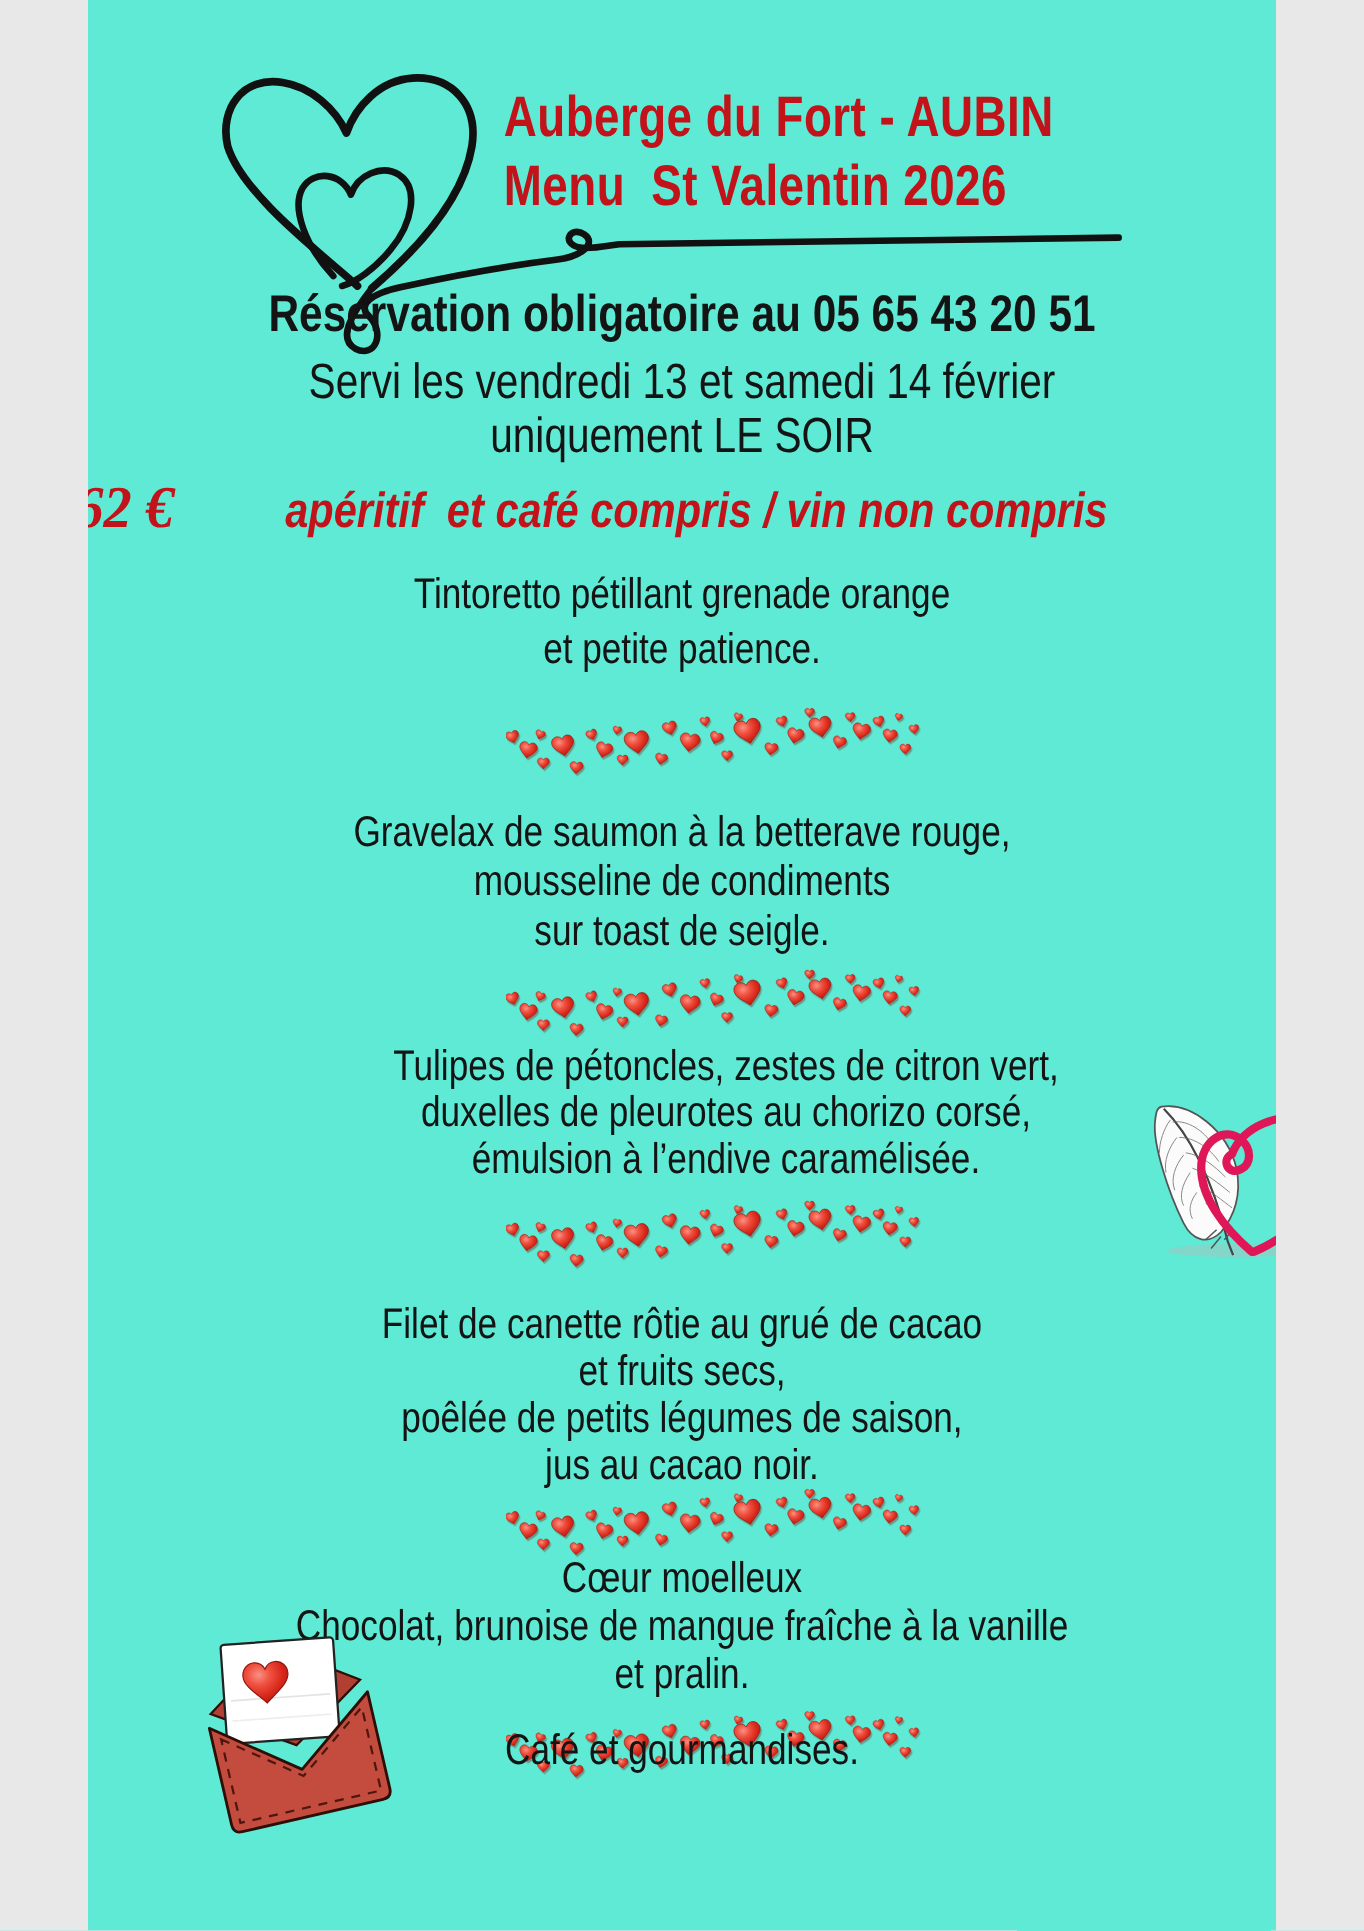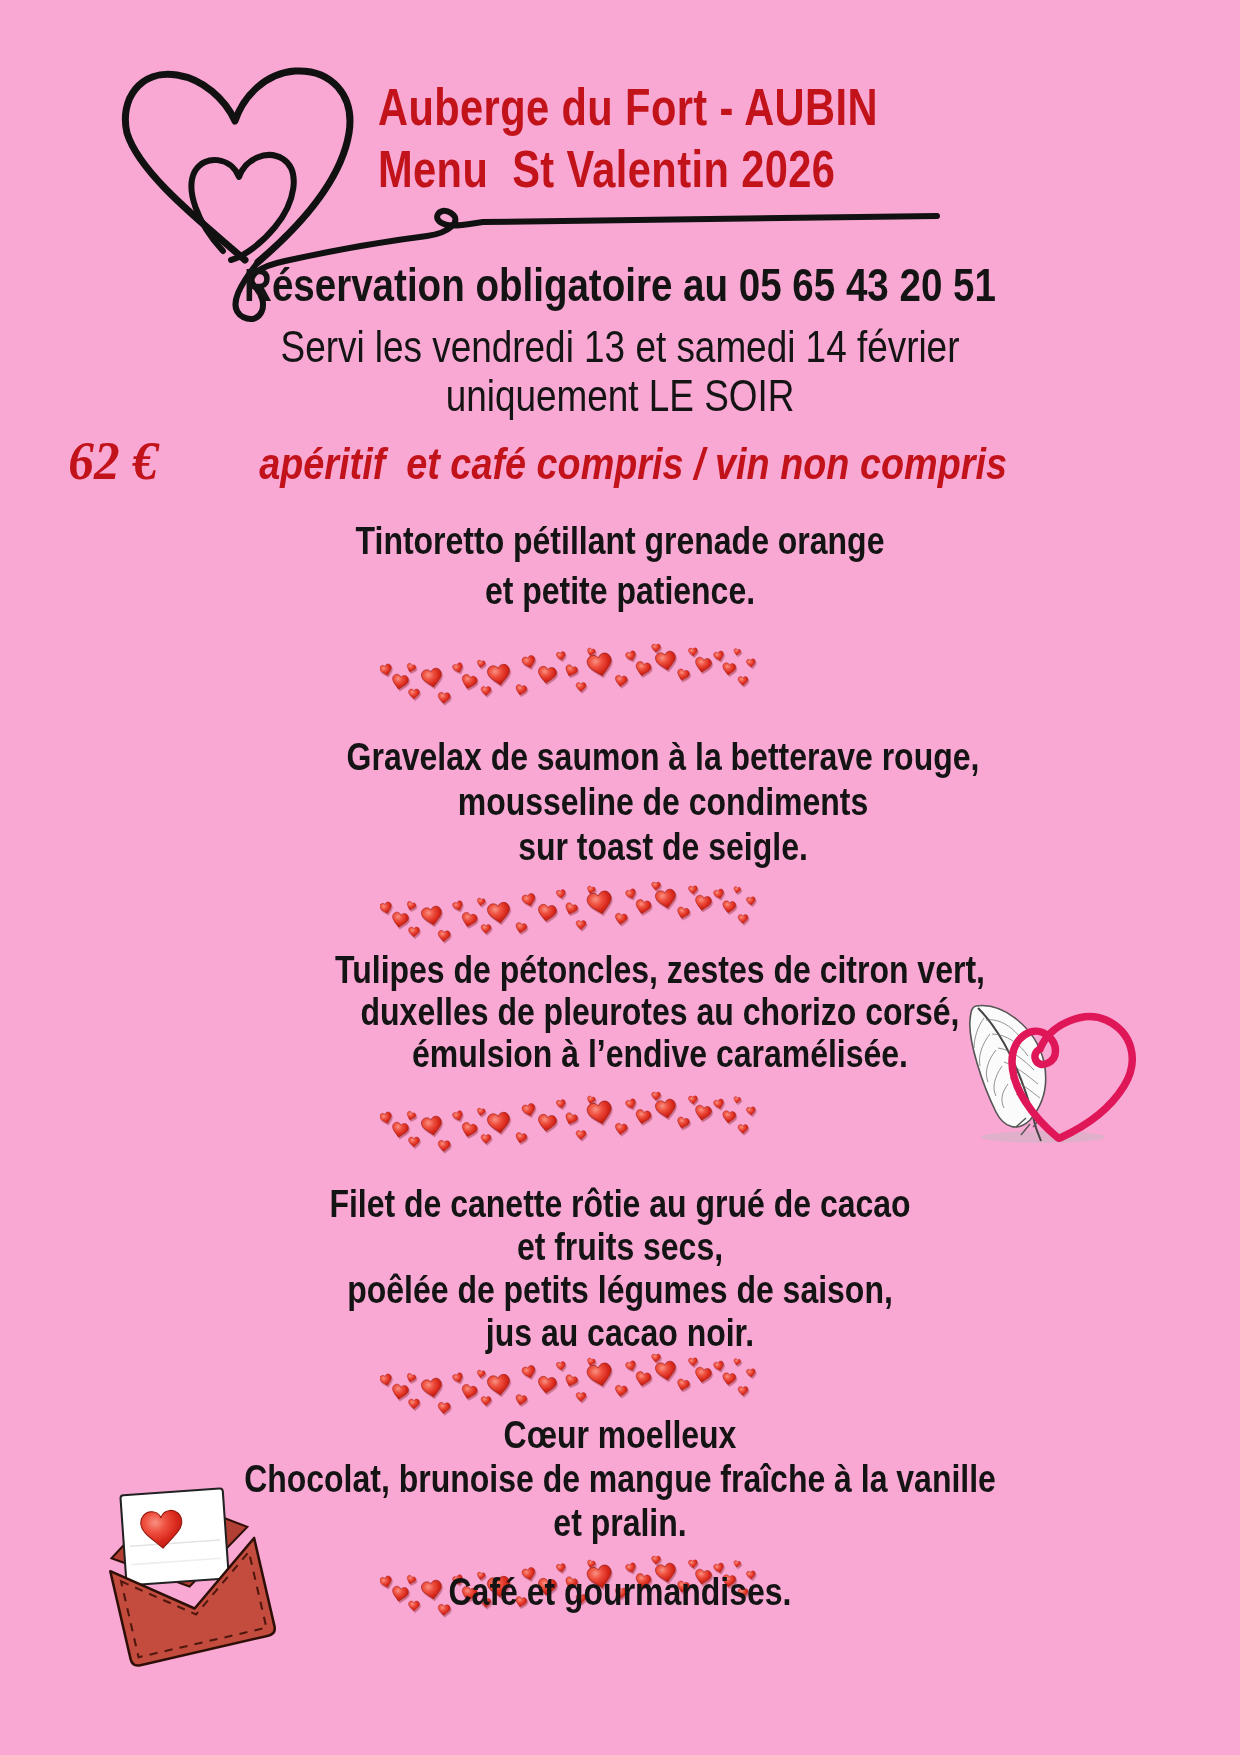--- a/index.html
+++ b/index.html
@@ -1,16 +1,16 @@
 <!DOCTYPE html>
 <html><head>
 <meta charset="utf-8">
 <style>
   html,body{margin:0;padding:0;background:#e8e8e8;}
-  .page{position:relative;width:1240px;height:1755px;margin:0 auto;background:#f9a8d4;
+  .page{position:relative;width:1080px;height:1755px;margin:0 auto;background:#5eead4;
         font-family:"Liberation Sans","DejaVu Sans",sans-serif;color:#141414;overflow:hidden;}
   .abs{position:absolute;}
   svg{display:block;}
 
   
   .title-line{position:absolute;left:378px;font-size:52px;line-height:54px;font-weight:700;
               color:#c2121a;white-space:pre;transform:scaleX(0.80);transform-origin:0 50%;letter-spacing:0.5px;}
   .t1{top:80px;}
   .t2{top:142px;}
 
@@ -20,24 +20,24 @@
   .s1{top:323px;}
   .s2{top:372px;}
 
   .priceline{position:absolute;top:430px;left:-48px;width:100%;display:flex;justify-content:center;
              align-items:baseline;gap:28px;color:#c2121a;}
   .price{font-family:"Liberation Serif","DejaVu Serif",serif;font-style:italic;font-weight:700;
          font-size:54px;transform:scaleX(0.95);}
   .pnote{font-style:italic;font-weight:700;font-size:45px;transform:scaleX(0.84);white-space:pre;}
 
   
-  .course{position:absolute;left:0;width:100%;text-align:center;font-weight:bold;}
+  .course{position:absolute;left:0;width:100%;text-align:center;}
   .course .mline{font-size:39px;transform:scaleX(0.82);white-space:pre;}
   .c0{top:516px;} .c0 .mline{line-height:50px;}
-  .c1{top:734px;margin-left:43px;} .c1 .mline{line-height:45px;}
+  .c1{top:734px;} .c1 .mline{line-height:45px;}
   .c2{top:949px;margin-left:40px;} .c2 .mline{line-height:42px;}
   .c3{top:1150px;margin-top:32px;} .c3 .mline{line-height:43px;}
   .c4{top:1413px;text-align:center;} .c4 .mline{line-height:44px;}
   .c5{top:1570px;} .c5 .mline{line-height:44px;}
 
   .hearts-divider{position:absolute;left:380px;width:380px;height:84px;}
   .d0{top:628px;} .d1{top:866px;} .d2{top:1076px;} .d3{top:1338px;} .d4{top:1540px;}
 
   .doodle{left:95px;top:55px;width:850px;height:300px;}
   .feather{left:948px;top:1000px;width:200px;height:145px;}

